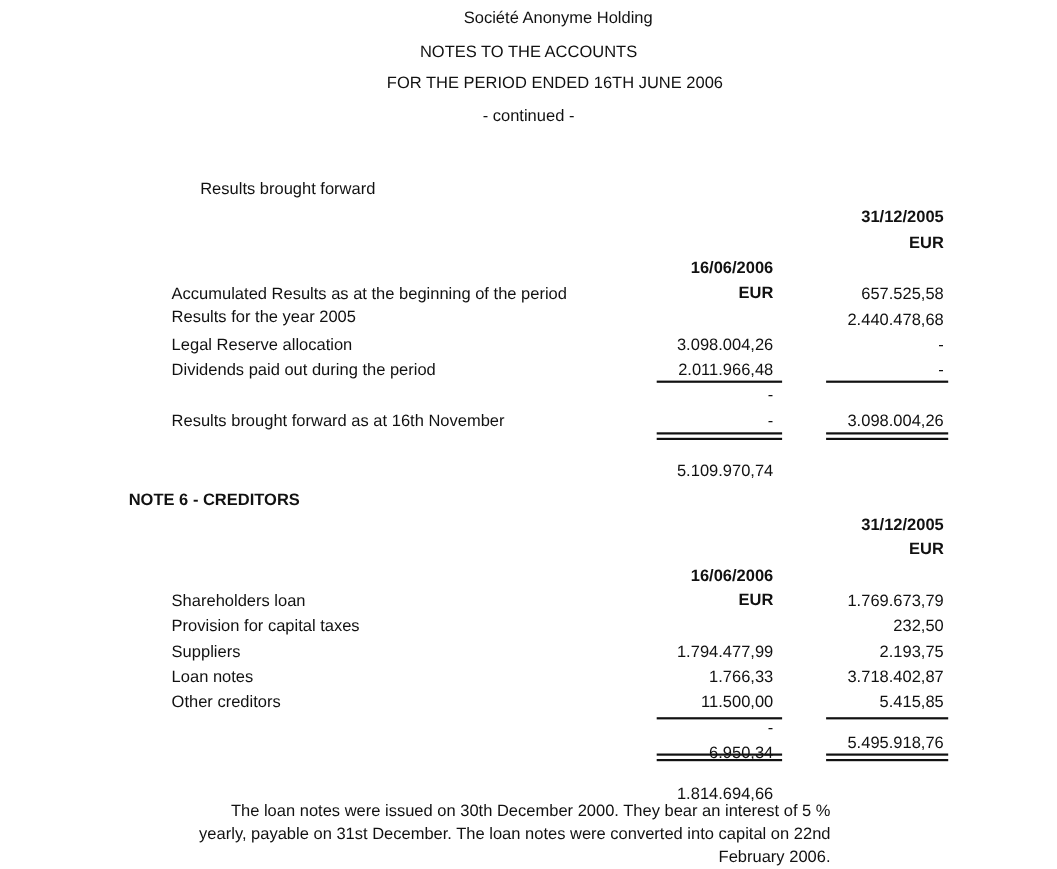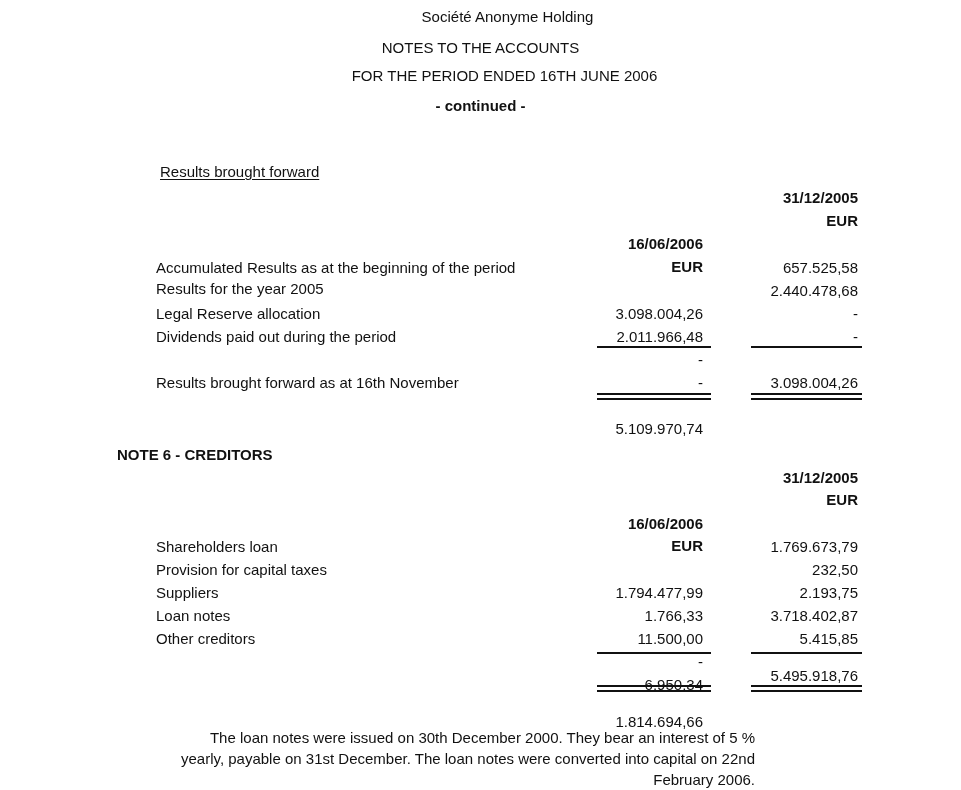--- a/index.html
+++ b/index.html
@@ -12,21 +12,21 @@
       height: 790px;
       position: relative;
       overflow: hidden;
       font-family: "Liberation Sans", "DejaVu Sans", sans-serif;
       color: #111111;
       font-size: 15px;
     }
     .abs { position: absolute; white-space: nowrap; }
     .center { left: 0; width: 961px; text-align: center; }
     .bold { font-weight: bold; }
-    .u { text-decoration: underline; text-underline-offset: 2px; }
+    .u { text-underline-offset: 2px; margin-left: 22px; }
 
     .label { left: 156px; }
     .c1 { right: 258px; text-align: center; margin-top: 46px; }   
     .c2 { right: 103px; text-align: right; }   
 
     .hr {
       position: absolute;
       height: 0;
       border-top: 2px solid #111;
     }
@@ -52,21 +52,21 @@
       white-space: normal;
       text-align: right;
     }
   </style>
 </head>
 <body>
 
 <div class="abs center" style="top:8px;padding-left:27px;">Société Anonyme Holding</div>
 <div class="abs center" style="top:39px;">NOTES TO THE ACCOUNTS</div>
 <div class="abs center" style="top:67px;margin-left:24px;">FOR THE PERIOD ENDED 16TH JUNE 2006</div>
-<div class="abs center" style="top:97px;font-weight:bold;">- continued -</div>
+<div class="abs center" style="top:97px;">- continued -</div>
 
 <div>
   <div class="abs u" style="left:160px; top:163px;">Results brought forward</div>
 
   <div class="abs c1 bold" style="top:189px;">16/06/2006</div>
   <div class="abs c2 bold" style="top:189px;">31/12/2005</div>
   <div class="abs c1 bold" style="top:212px;">EUR</div>
   <div class="abs c2 bold" style="top:212px;">EUR</div>
 
   <div>

